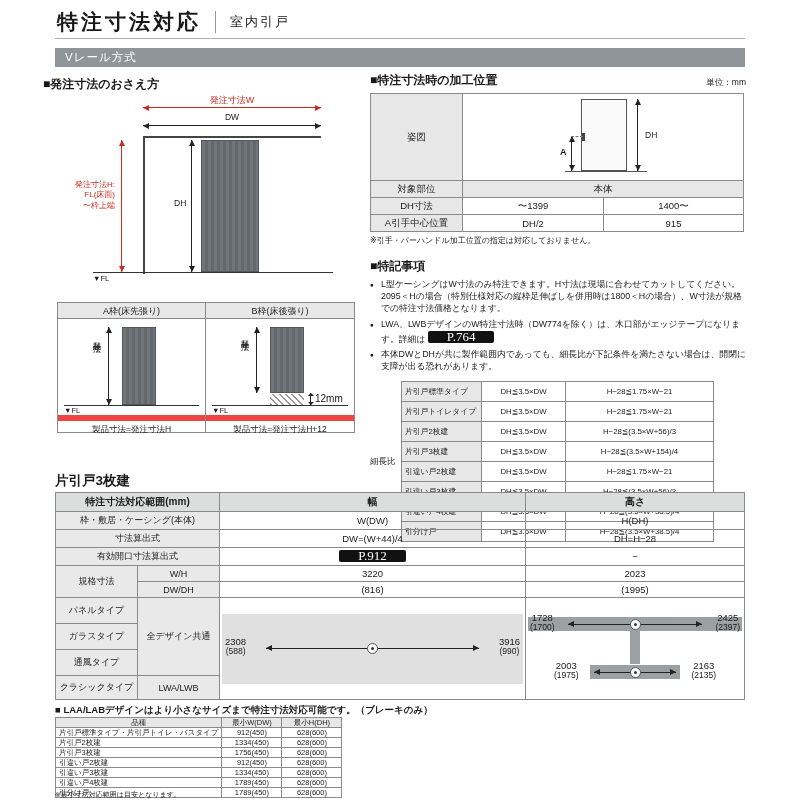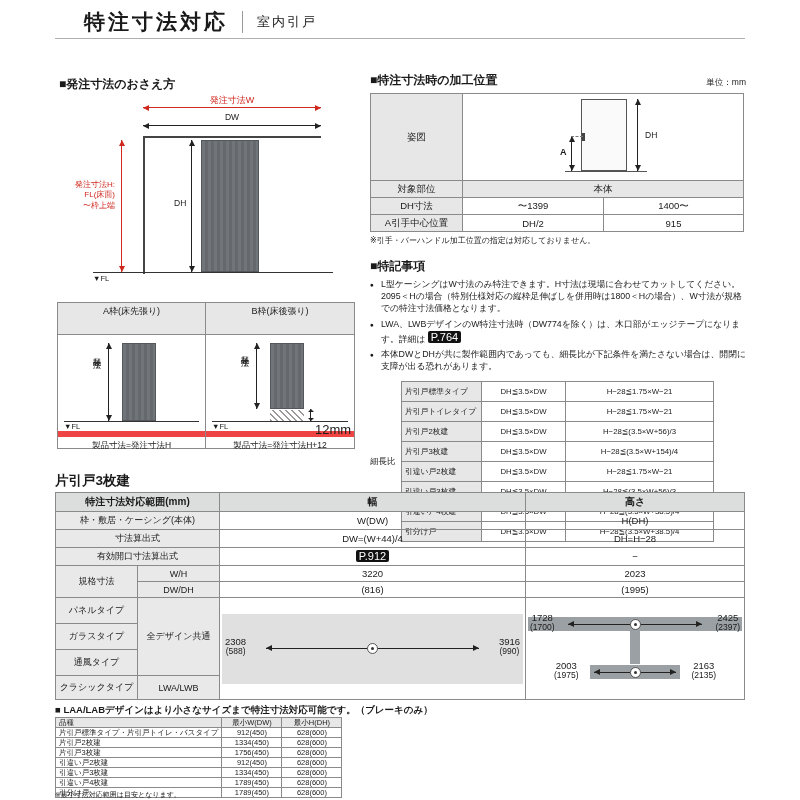--- a/index.html
+++ b/index.html
@@ -3,21 +3,21 @@
 <meta charset="utf-8">
 <style>
 *{margin:0;padding:0;box-sizing:border-box;}
 html,body{background:#fff;}
 body{width:800px;height:800px;font-family:"Liberation Sans","DejaVu Sans",sans-serif;color:#1a1a1a;}
 .page{position:relative;width:800px;height:800px;overflow:hidden;background:#fff;}
 .abs{position:absolute;}
 
 
 .hd{position:absolute;top:8px;left:57px;right:55px;display:flex;align-items:center;gap:14px;}
-.hd .title{font-size:21px;font-weight:bold;letter-spacing:3px;margin-left:27px;}
+.hd .title{font-size:21px;font-weight:bold;letter-spacing:3px;}
 .hd .sep{width:1px;height:22px;background:#9a9a9a;}
 .hd .sub{font-size:13px;letter-spacing:2px;}
 .hd-rule{position:absolute;top:38px;left:55px;right:55px;border-top:1px solid #b0b0b0;}
 .band{position:absolute;top:48px;left:55px;width:690px;height:19px;background:#8f9598;color:#fff;font-size:11.5px;line-height:19px;padding-left:10px;letter-spacing:1px;}
 
 .sec-h{font-size:12px;font-weight:bold;}
 
 
 .harrow{position:absolute;border-top:1px solid #222;}
 .harrow::before,.harrow::after{content:"";position:absolute;width:0;height:0;border:3px solid transparent;top:-3.5px;}
@@ -30,48 +30,48 @@
 .varrow::before,.varrow::after{content:"";position:absolute;width:0;height:0;border:3px solid transparent;left:-3.5px;}
 .varrow::before{top:0;border-top:0;border-bottom:6px solid #222;}
 .varrow::after{bottom:0;border-bottom:0;border-top:6px solid #222;}
 .varrow.red{border-left-color:#cf281e;}
 .varrow.red::before{border-bottom-color:#cf281e;}
 .varrow.red::after{border-top-color:#cf281e;}
 .varrow.tiny::before{border-bottom-width:3px;}
 .varrow.tiny::after{border-top-width:3px;}
 
 
-#order-h{position:absolute;top:76px;left:59px;}
+#order-h{position:absolute;top:76px;left:43px;}
 #diag{position:absolute;top:94px;left:57px;width:296px;height:200px;}
 .redtxt{color:#cf281e;}
 .wood{background:repeating-linear-gradient(90deg,#70757a 0px,#70757a 3px,#65696e 3px,#65696e 6px);border:1px solid #54585c;}
 
 
 #subs{position:absolute;top:302px;left:57px;width:298px;display:flex;}
 .sbox{width:149px;border:1px solid #8a8a8a;background:#fff;}
 .sbox+.sbox{border-left:none;}
-.sb-h{height:32px;background:#e7e7e7;border-bottom:1px solid #8a8a8a;font-size:9px;text-align:center;line-height:16px;}
+.sb-h{height:16px;background:#e7e7e7;border-bottom:1px solid #8a8a8a;font-size:9px;text-align:center;line-height:16px;}
 .sb-body{position:relative;height:96px;}
 .sb-f{height:17px;border-top:6px solid #ef4444;font-size:8.5px;text-align:center;line-height:16px;}
 .vtext{writing-mode:vertical-rl;font-size:8px;letter-spacing:1px;}
 .hatch{position:absolute;background:repeating-linear-gradient(45deg,#9a9a9a 0 1.5px,transparent 1.5px 4.5px);}
 
 
 #right{position:absolute;left:370px;top:72px;width:376px;}
 .rhead{display:flex;justify-content:space-between;align-items:flex-end;margin-bottom:4px;}
 .unit{font-size:8.5px;}
 table{border-collapse:collapse;}
 .mtable{width:374px;font-size:9.5px;}
 .mtable td{border:1px solid #8a8a8a;text-align:center;vertical-align:middle;padding:1px 2px;}
 .g{background:#e7e7e7;}
 .fig{position:relative;height:84px;}
 .tnote{font-size:8px;margin-top:3px;}
 .bullet{font-size:8.8px;line-height:1.35;margin-top:4px;padding-left:11px;position:relative;}
 .bullet::before{content:"●";position:absolute;left:0;top:2px;font-size:6.5px;}
-.badge{display:inline-block;background:#111;color:#fff;font-size:11px;line-height:10px;padding:1px 3px;border-radius:2px;vertical-align:1px;}
+.badge{display:inline-block;background:#111;color:#fff;font-size:13px;line-height:10px;padding:1px 19px;border-radius:2px;vertical-align:1px;font-family:Liberation Serif, serif;}
 .slender-wrap{margin-top:8px;display:flex;align-items:center;gap:5px;}
 .slabel{font-size:8.5px;width:26px;}
 .stable{font-size:7.8px;}
 .stable td{border:1px solid #8a8a8a;padding:4px 3px;white-space:nowrap;margin-left:16px;}
 .stable td.g{width:80px;}
 .stable td.f1{width:84px;text-align:center;}
 .stable td.f2{width:148px;text-align:center;}
 
 
 #main-h{position:absolute;top:472px;left:55px;font-size:13.5px;font-weight:bold;}
@@ -84,36 +84,37 @@
 .band-dk{position:absolute;background:#9aa0a3;}
 .knob{position:absolute;width:11px;height:11px;background:#fff;border:1px solid #555;border-radius:50%;}
 .knob::after{content:"";position:absolute;left:50%;top:50%;width:3px;height:3px;margin:-1.5px 0 0 -1.5px;background:#333;border-radius:50%;}
 .numblk{position:absolute;text-align:center;line-height:1.15;font-size:9.5px;}
 .numblk .paren{font-size:8.5px;display:block;}
 
 
 #min-h{position:absolute;top:704px;left:55px;font-size:9.5px;font-weight:bold;}
 #min-t{position:absolute;top:717px;left:55px;font-size:7.5px;table-layout:fixed;}
 #min-t td{border:1px solid #8a8a8a;padding:0 3px;white-space:nowrap;overflow:hidden;height:9px;line-height:9px;}
-#min-t .g{text-align:left;}
+#min-t .g{text-align:center;}
 #min-t .v{text-align:center;width:60px;}
 #min-t .lblc{width:160px;}
 #min-note{position:absolute;top:790px;left:55px;font-size:7px;}
 </style>
 </head>
 <body>
 
 <div class="page">
 
   <div class="hd">
     <span class="title">特注寸法対応</span>
     <span class="sep"></span>
     <span class="sub">室内引戸</span>
   </div>
   <div class="hd-rule"></div>
+  <div class="band">Vレール方式</div>
 
   <div id="order-h" class="sec-h">■発注寸法のおさえ方</div>
   <div id="diag">
     <div class="abs redtxt" style="top:0;left:86px;width:178px;text-align:center;font-size:9px;">発注寸法W</div>
     <div class="harrow red" style="top:13px;left:86px;width:178px;"></div>
     <div class="abs" style="top:18px;left:86px;width:178px;text-align:center;font-size:8.5px;">DW</div>
     <div class="harrow" style="top:31px;left:86px;width:178px;"></div>
     <div class="abs" style="top:42px;left:86px;width:178px;height:2px;background:#444;"></div>
     <div class="abs" style="top:42px;left:86px;width:2px;height:138px;background:#444;"></div>
     <div class="abs wood" style="top:46px;left:144px;width:58px;height:132px;"></div>
@@ -142,21 +143,21 @@
       <div class="sb-f">製品寸法=発注寸法H</div>
     </div>
     <div class="sbox">
       <div class="sb-h">B枠(床後張り)</div>
       <div class="sb-body">
         <div class="abs wood" style="left:64px;top:8px;width:34px;height:66px;"></div>
         <div class="varrow" style="left:50px;top:8px;height:66px;"></div>
         <div class="abs vtext" style="left:32px;top:14px;">製品寸法</div>
         <div class="hatch" style="left:64px;top:75px;width:34px;height:11px;"></div>
         <div class="varrow tiny" style="left:104px;top:74px;height:12px;"></div>
-        <div class="abs" style="left:109px;top:87px;font-size:13px;">12mm</div>
+        <div class="abs" style="left:109px;top:74px;font-size:10px;">12mm</div>
         <div class="abs" style="top:86px;left:6px;right:6px;height:1px;background:#333;"></div>
         <div class="abs" style="top:87px;left:6px;font-size:7.5px;">▼FL</div>
       </div>
       <div class="sb-f">製品寸法=発注寸法H+12</div>
     </div>
   </div>
 
   <div id="right">
     <div class="rhead">
       <span class="sec-h">■特注寸法時の加工位置</span>

